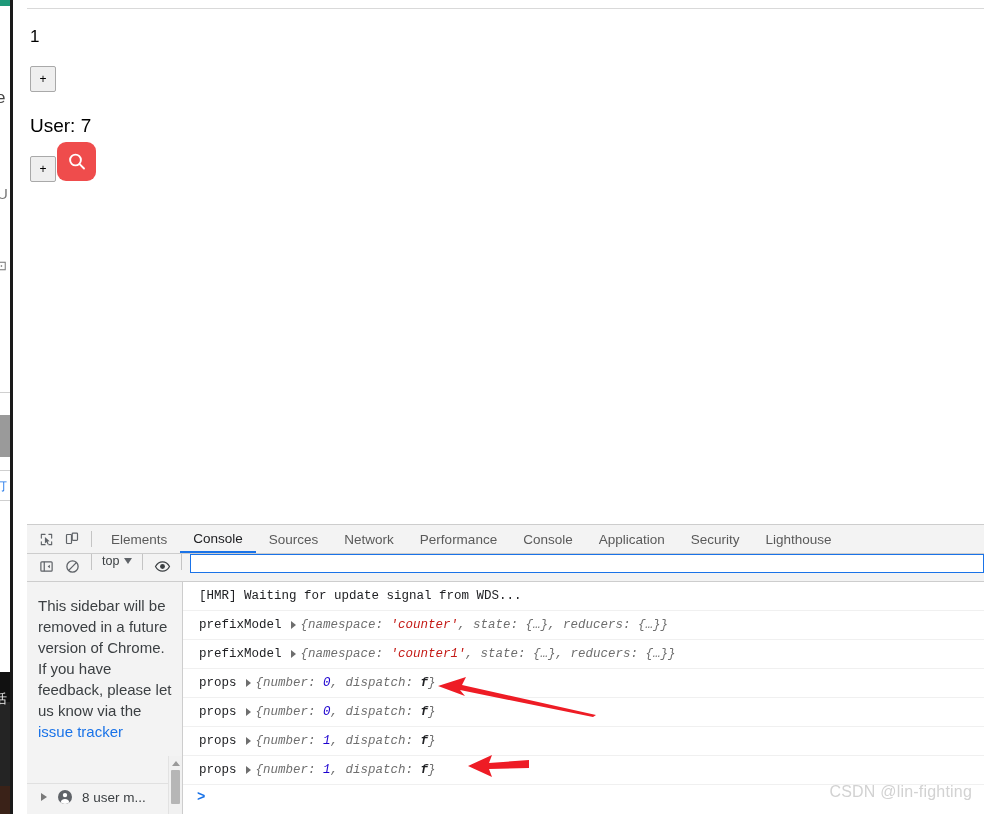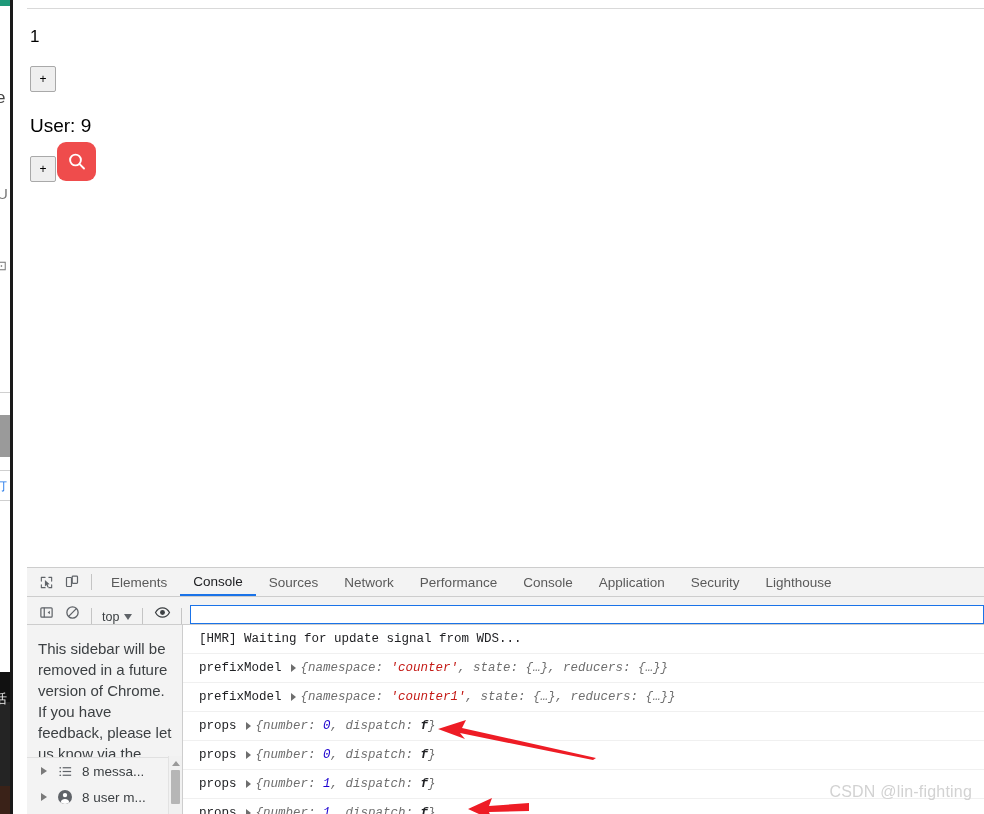--- a/index.html
+++ b/index.html
@@ -121,21 +121,20 @@
   
   .devtools {
     position: absolute;
     left: 14px;
     right: 0;
     top: 524px;
     bottom: 0;
     background: #ffffff;
     border-top: 1px solid #cdcdcd;
     box-sizing: border-box;
-    margin-top: 43px;
   }
 
   
   .dt-tabbar {
     position: relative;
     height: 28px;
     background: #f3f3f3;
     border-bottom: 1px solid #cdcdcd;
     display: flex;
     align-items: center;
@@ -166,21 +165,21 @@
     border-bottom: 2px solid #1a73e8;
   }
 
   
   .dt-toolbar {
     position: relative;
     height: 27px;
     background: #f3f3f3;
     border-bottom: 1px solid #cdcdcd;
     display: flex;
-    align-items: flex-end;
+    align-items: flex-start;
     padding-left: 6px;
   }
   .ctx-select {
     display: flex;
     align-items: center;
     gap: 5px;
     font-size: 12.5px;
     color: #3c4043;
     padding: 0 4px;
     font-family: "Liberation Sans", sans-serif;
@@ -373,21 +372,21 @@
   <div class="seg-orange"></div>
 </div>
 
 <div class="browser">
 
   <div class="viewport-top-rule"></div>
 
   <div class="page-content">
     <div class="counter-number">1</div>
     <button class="plus-btn">+</button>
-    <div class="user-label">User: 9</div>
+    <div class="user-label">User: 7</div>
     <button class="plus-btn">+</button>
 
     <div class="search-badge">
       <svg width="24" height="24" viewBox="0 0 24 24" aria-hidden="true">
         <circle cx="10.5" cy="10" r="5.4" fill="none" stroke="#ffffff" stroke-width="1.9"></circle>
         <line x1="14.6" y1="14.1" x2="19" y2="18.5" stroke="#ffffff" stroke-width="1.9" stroke-linecap="round"></line>
       </svg>
     </div>
   </div>
 
@@ -450,34 +449,20 @@
     </div>
 
     <div class="dt-body">
 
       <div class="console-sidebar">
         <div class="sidebar-notice">
           <span>This sidebar will be removed in a future version of Chrome. If you have feedback, please let us know via the </span><a href="#">issue tracker</a>
         </div>
 
         <div class="sidebar-tree">
-          <div class="tree-row">
-            <span class="tree-arrow"></span>
-            <span class="tree-icon">
-              <svg width="15" height="15" viewBox="0 0 16 16" aria-hidden="true">
-                <circle cx="2.4" cy="4" r="0.9" fill="#5f6368"></circle>
-                <circle cx="2.4" cy="8" r="0.9" fill="#5f6368"></circle>
-                <circle cx="2.4" cy="12" r="0.9" fill="#5f6368"></circle>
-                <line x1="5" y1="4" x2="14" y2="4" stroke="#5f6368" stroke-width="1.3"></line>
-                <line x1="5" y1="8" x2="14" y2="8" stroke="#5f6368" stroke-width="1.3"></line>
-                <line x1="5" y1="12" x2="14" y2="12" stroke="#5f6368" stroke-width="1.3"></line>
-              </svg>
-            </span>
-            <span>8 messa...</span>
-          </div>
           <div class="tree-row">
             <span class="tree-arrow"></span>
             <span class="tree-icon">
               <svg width="16" height="16" viewBox="0 0 16 16" aria-hidden="true">
                 <circle cx="8" cy="8" r="7" fill="#5f6368"></circle>
                 <circle cx="8" cy="6.1" r="2.2" fill="#ffffff"></circle>
                 <path d="M3.6 13.2c.7-2.1 2.3-3.2 4.4-3.2s3.7 1.1 4.4 3.2A7 7 0 0 1 8 15a7 7 0 0 1-4.4-1.8z" fill="#ffffff"></path>
               </svg>
             </span>
             <span>8 user m...</span>

